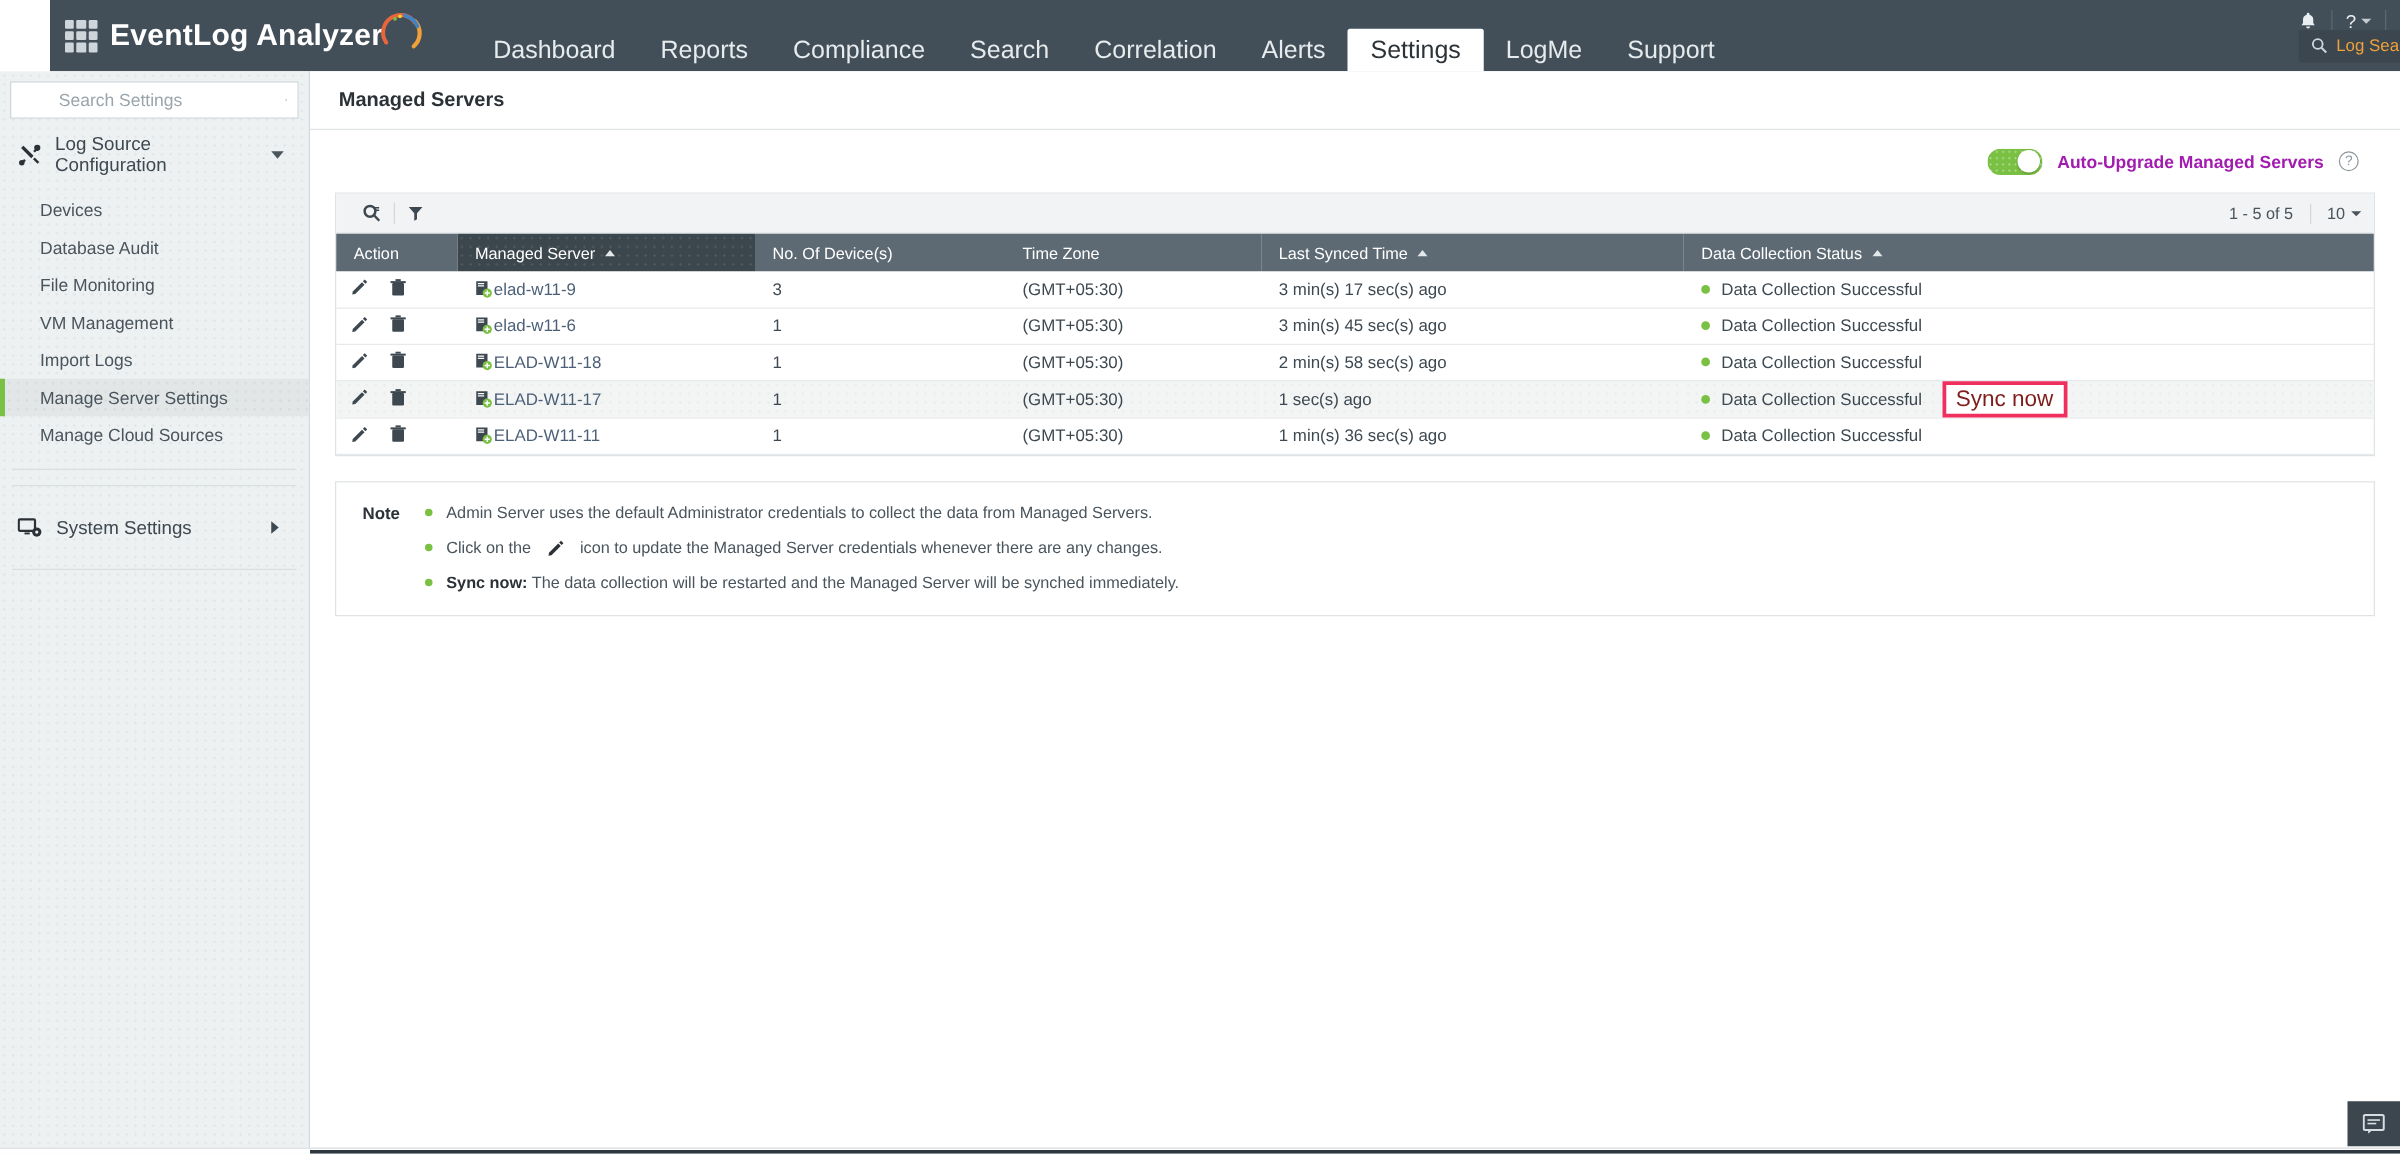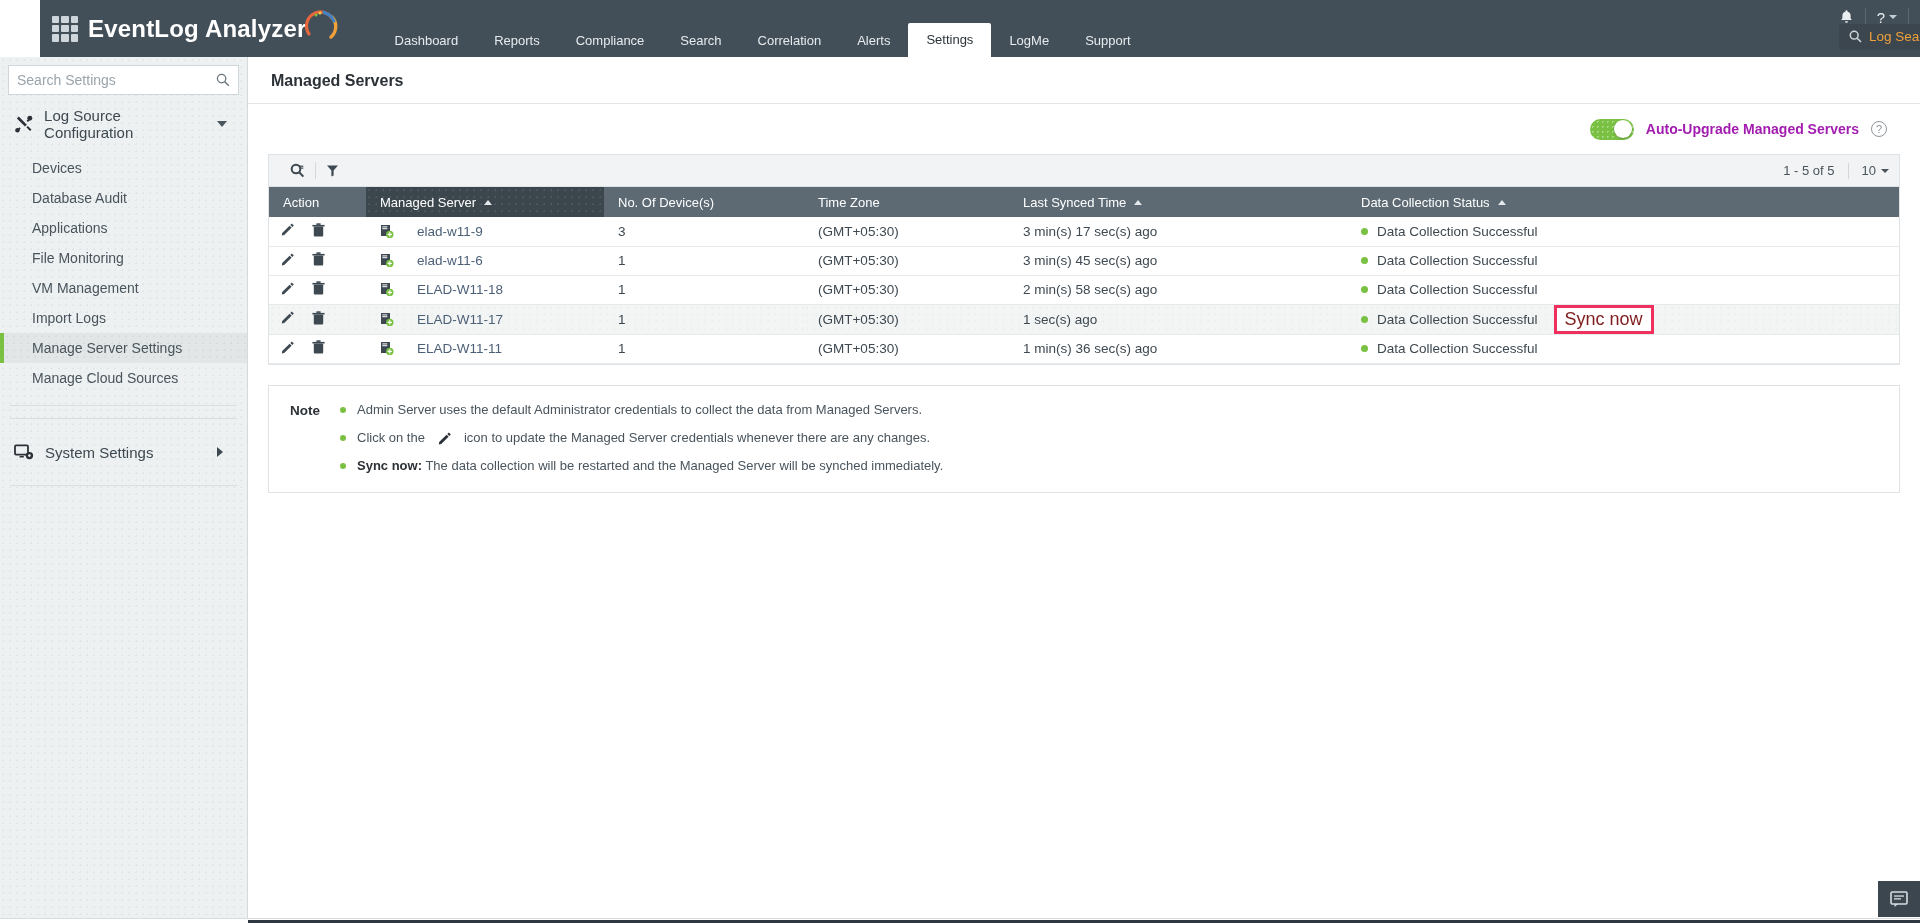--- a/index.html
+++ b/index.html
@@ -25,21 +25,21 @@
   .grid-icon i { display: block; background: #cfd6db; border-radius: 1px; }
   .brand {
     color: #ffffff; font-size: 24px; font-weight: 600;
     letter-spacing: .2px; margin-right: 4px; white-space: nowrap;
     display: flex; align-items: center;
   }
   .brand-swoosh { width: 36px; height: 34px; margin-left: -4px; position: relative; top: -4px;}
 
   .mainnav { display: flex; align-items: flex-end; height: 57px; margin-left: 34px; }
   .mainnav a {
-    color: #e6ebee; font-size: 13px; text-decoration: none;
+    color: #e6ebee; font-size: 20px; text-decoration: none;
     padding: 0 18px; height: 33px; line-height: 33px;
     display: block; margin-bottom: 0px; white-space: nowrap;
   }
   .mainnav a.active {
     background: #ffffff; color: #2c3338; font-weight: 400;
     border-radius: 2px 2px 0 0; height: 34px; line-height: 34px;
   }
   .topright {
     position: absolute; right: 0; top: 0; height: 57px;
     display: flex; align-items: flex-start; padding-top: 6px;
@@ -68,21 +68,21 @@
     background-size: 7px 7px;
     border-right: 1px solid #d3d9dc;
   }
   .search-settings {
     margin: 8px 8px 0 8px; height: 30px; background: #fff;
     border: 1px solid #d0d6da; display: flex; align-items: center;
     padding: 0 8px;
   }
   .search-settings input {
     border: 0; outline: 0; flex: 1; font-size: 14px; color: #6a757c;
-    font-family: "Liberation Sans", sans-serif; background: transparent;
+    font-family: "Liberation Sans", sans-serif; background: transparent; margin-left: 30px;
   }
   .search-settings input::placeholder { color: #9aa4ab; }
 
   .grp-head {
     display: flex; align-items: center; gap: 11px;
     padding: 12px 12px 12px 14px; cursor: pointer;
   }
   .grp-head .glabel { font-size: 15px; color: #3d4850; font-weight: 400; }
   .grp-head .chev-d {
     margin-left: auto; margin-right: 8px;
@@ -174,21 +174,21 @@
     padding: 0 0 0 14px; border-bottom: 1px solid #e7eaec; white-space: nowrap;
   }
   tbody tr.hl td {
     background: #f3f5f5;
     background-image: radial-gradient(#e9ecec 1px, transparent 1px);
     background-size: 7px 7px;
   }
   td.action-cell { padding-left: 12px; }
   .act-ico { display: inline-block; margin-right: 14px; cursor: pointer; vertical-align: middle; }
   .srv-name { color: #4b5f77; }
-  .srv-cell { display: flex; align-items: center; gap: 23px; }
+  .srv-cell { display: flex; align-items: center; gap: 1px; }
   .status-cell { display: flex; align-items: center; gap: 9px; }
   .dot-green { width: 7px; height: 7px; border-radius: 50%; background: #7ac143; display: inline-block; }
   .sync-wrap { position: relative; display: inline-block; margin-left: 7px; }
   .sync-link {
     color: #7f1d1d; font-size: 18px; cursor: pointer;
     border: 3px solid #ef2f5e; padding: 4px 8px 5px 8px; background: #fff;
     display: inline-block; line-height: 14px;
   }
 
   .note-box {
@@ -307,21 +307,20 @@
       <path d="M2.6 16.4 L5.6 13.4 L7 14.8 L4 17.8 Z" fill="#2b3136"></path>
       <circle cx="16.6" cy="4" r="2.6" fill="#2b3136"></circle>
       <circle cx="3.6" cy="16.6" r="2.3" fill="#2b3136"></circle>
     </svg>
     <span class="glabel">Log Source Configuration</span>
     <span class="chev-d"></span>
   </div>
 
   <div class="subitem">Devices</div>
   <div class="subitem">Database Audit</div>
-  <div class="subitem">Applications</div>
   <div class="subitem">File Monitoring</div>
   <div class="subitem">VM Management</div>
   <div class="subitem">Import Logs</div>
   <div class="subitem active">Manage Server Settings</div>
   <div class="subitem">Manage Cloud Sources</div>
 
   <div class="sb-div"></div>
 
 
   <div class="sb-div"></div>

